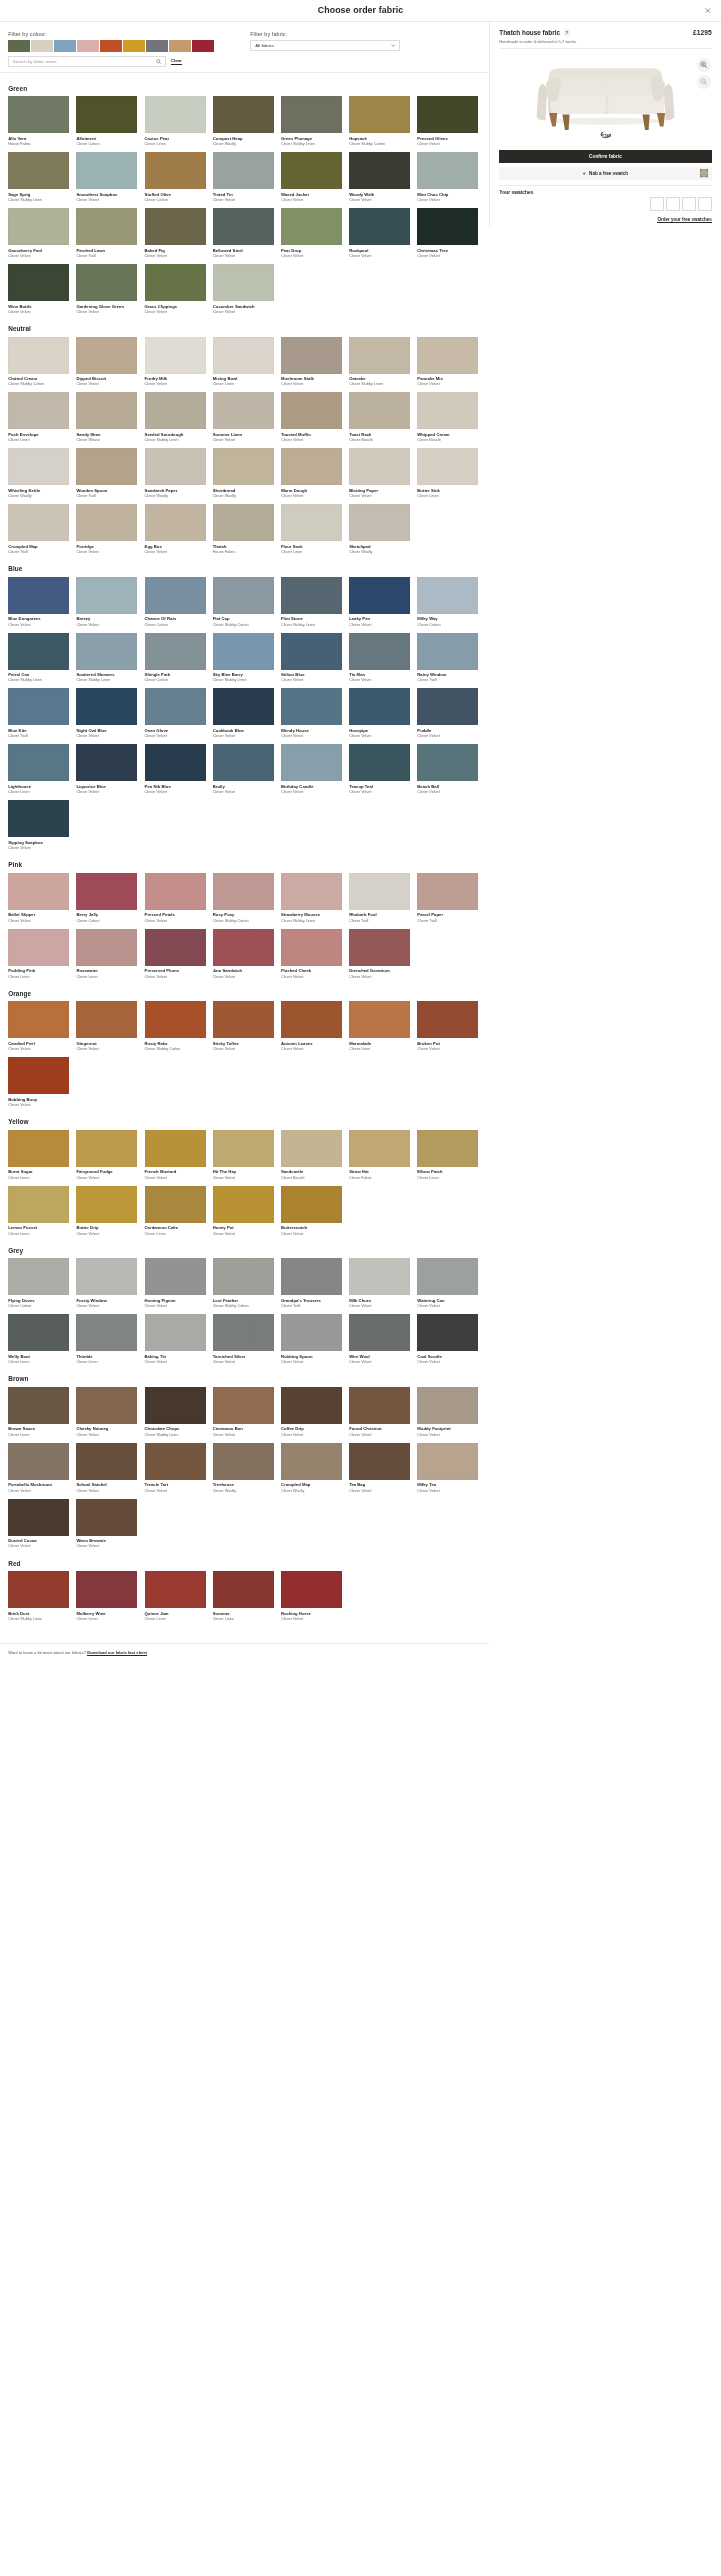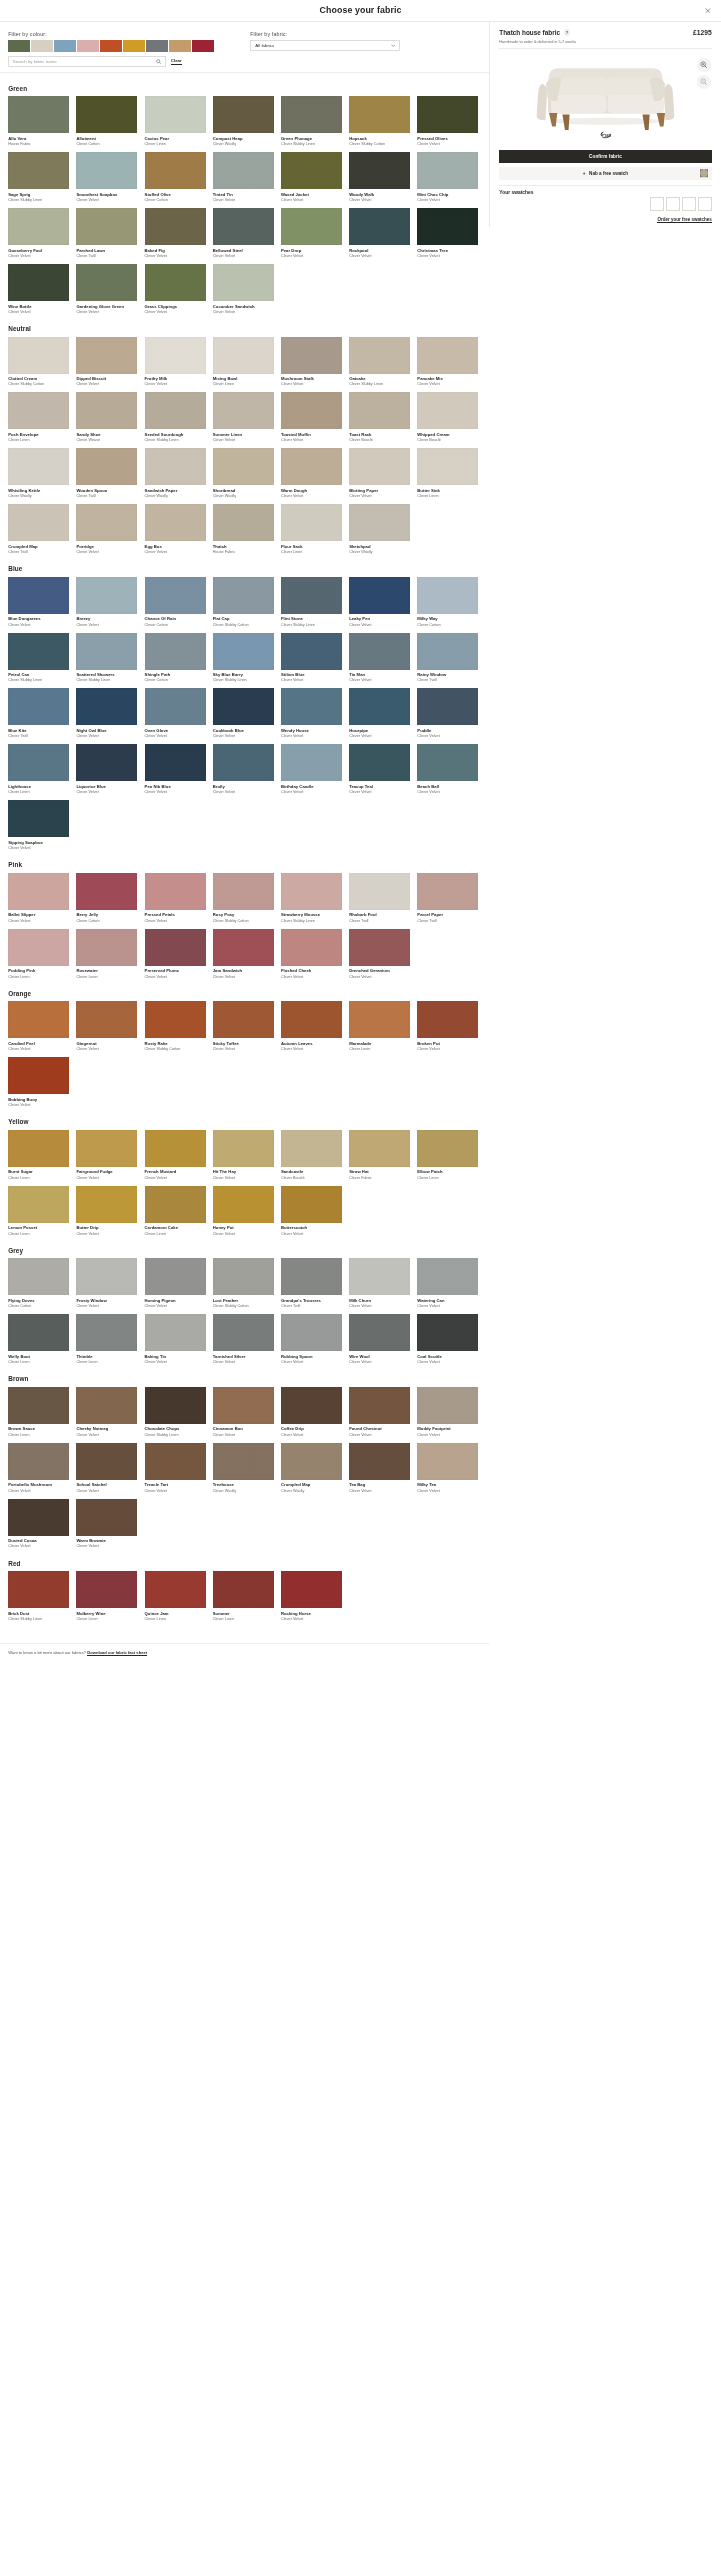--- a/index.html
+++ b/index.html
@@ -242,21 +242,21 @@
   }
   .sw-link span {
     font-size: 4.5px; font-weight: 700; color: #262626;
     border-bottom: 0.5px solid #262626; cursor: pointer;
   }
 </style>
 </head>
 <body>
 
 <div class="topbar">
-  <h1>Choose your fabric</h1>
+  <h1>Choose order fabric</h1>
   <div class="close-btn">
     <svg width="5.7" height="5.7" viewBox="0 0 11 11">
       <line x1="1" y1="1" x2="10" y2="10" stroke="#3a3a3a" stroke-width="1.1"></line>
       <line x1="10" y1="1" x2="1" y2="10" stroke="#3a3a3a" stroke-width="1.1"></line>
     </svg>
   </div>
 </div>
 
 <div class="page">
 

